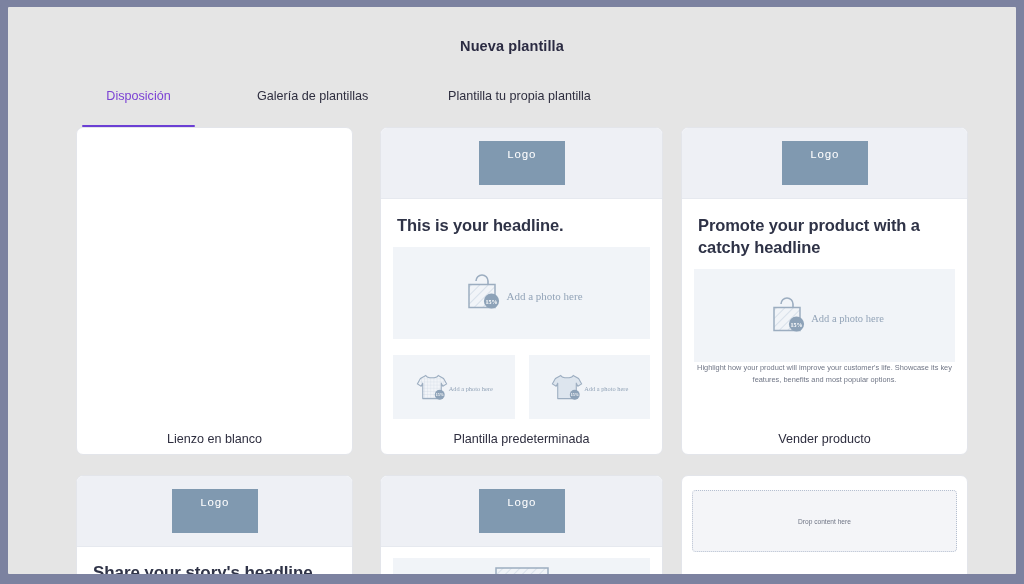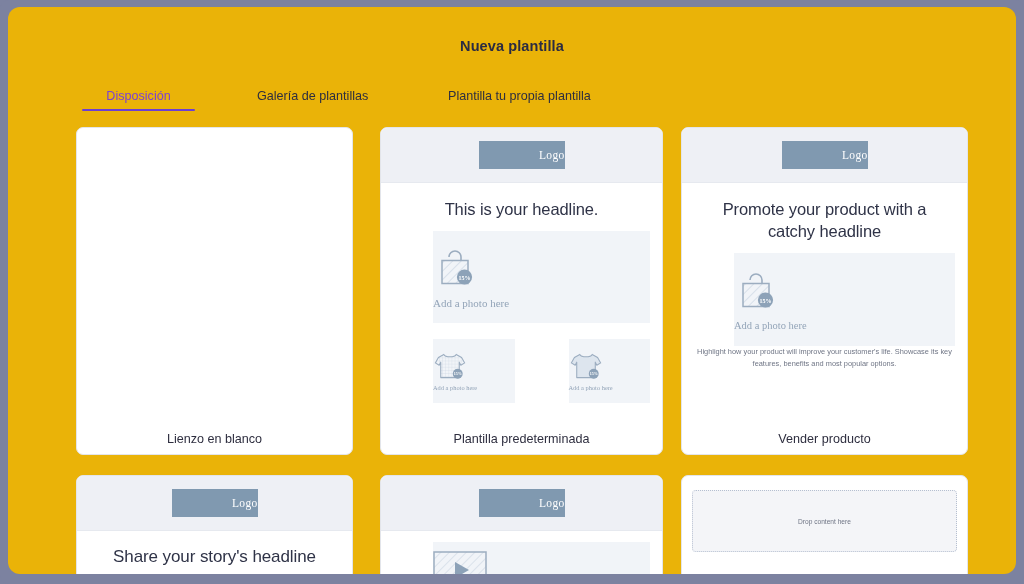--- a/index.html
+++ b/index.html
@@ -17,22 +17,22 @@
     position: absolute;
     left: 0; top: 0;
     width: 1024px; height: 584px;
     background: #7c82a0;
     padding: 7px 8px 10px 8px;
     border-radius: 9px;
   }
   .sheet {
     position: relative;
     width: 100%; height: 100%;
-    background: #eab308;
-    border-radius: 12px;
+    background: #e5e5e5;
+    border-radius: 1px;
     overflow: hidden;
   }
 
   
   .page-title {
     position: absolute;
     left: 0; top: 31px;
     width: 100%;
     text-align: center;
     font-size: 14.5px;
@@ -46,21 +46,21 @@
     position: absolute;
     left: 66px; top: 82px;
     height: 30px;
   }
   .tab {
     position: absolute;
     top: 0;
     font-size: 12.6px;
     color: #2e2e3f;
     white-space: nowrap;
-    padding-bottom: 8px;
+    padding-bottom: 24px;
     cursor: pointer;
   }
   .tab.active { color: #7b41d4; }
   .tab.active::after {
     content: "";
     position: absolute;
     left: 0; right: 0; bottom: 0;
     height: 2.5px;
     background: #6b3fd4;
     border-radius: 2px;
@@ -99,56 +99,54 @@
   
   .tpl { position: absolute; left: 0; top: 0; right: 0; }
   .tpl-head {
     background: #eef0f5;
     padding: 13px 0 13px 0;
     text-align: center;
     border-bottom: 1px solid #e6e9ef;
   }
   .logo-badge {
     display: inline-block;
-    width: 86px; height: 28px;
+    width: 86px; height: 44px;
     line-height: 28px;
     background: #8099b0;
     color: #ffffff;
-    font-family: Liberation Serif, serif;
+    font-family: Liberation Mono, monospace;
     font-size: 11.5px;
-    text-align: right;
+    text-align: center;
     letter-spacing: .3px;
   }
   .tpl-body { padding: 0 12px; }
 
   .headline {
-    text-align: center;
     font-size: 16.5px;
-    font-weight: 400;
+    font-weight: 700;
     color: #2f3347;
     line-height: 1.34;
     margin: 15px 4px 11px 4px;
     letter-spacing: -.1px;
   }
   .headline.sm { font-size: 17px; margin-bottom: 6px; }
   .subline {
     text-align: center;
     font-size: 7.6px;
     color: #6f7585;
     margin: 0 6px;
   }
 
   
   .photo {
     background: #f1f4f8;
     display: flex;
-    flex-direction: column;
-    align-items: flex-start;
+    flex-direction: row;
+    align-items: center;
     justify-content: center;
-    margin-left: 40px;
   }
   .photo-cap {
     font-family: "Liberation Serif", serif;
     color: #93a4b8;
     margin-top: 5px;
     white-space: nowrap;
   }
   .photo-big      { height: 92px; }
   .photo-big .photo-cap { font-size: 11px; }
   .photo-tall     { height: 93px; }

